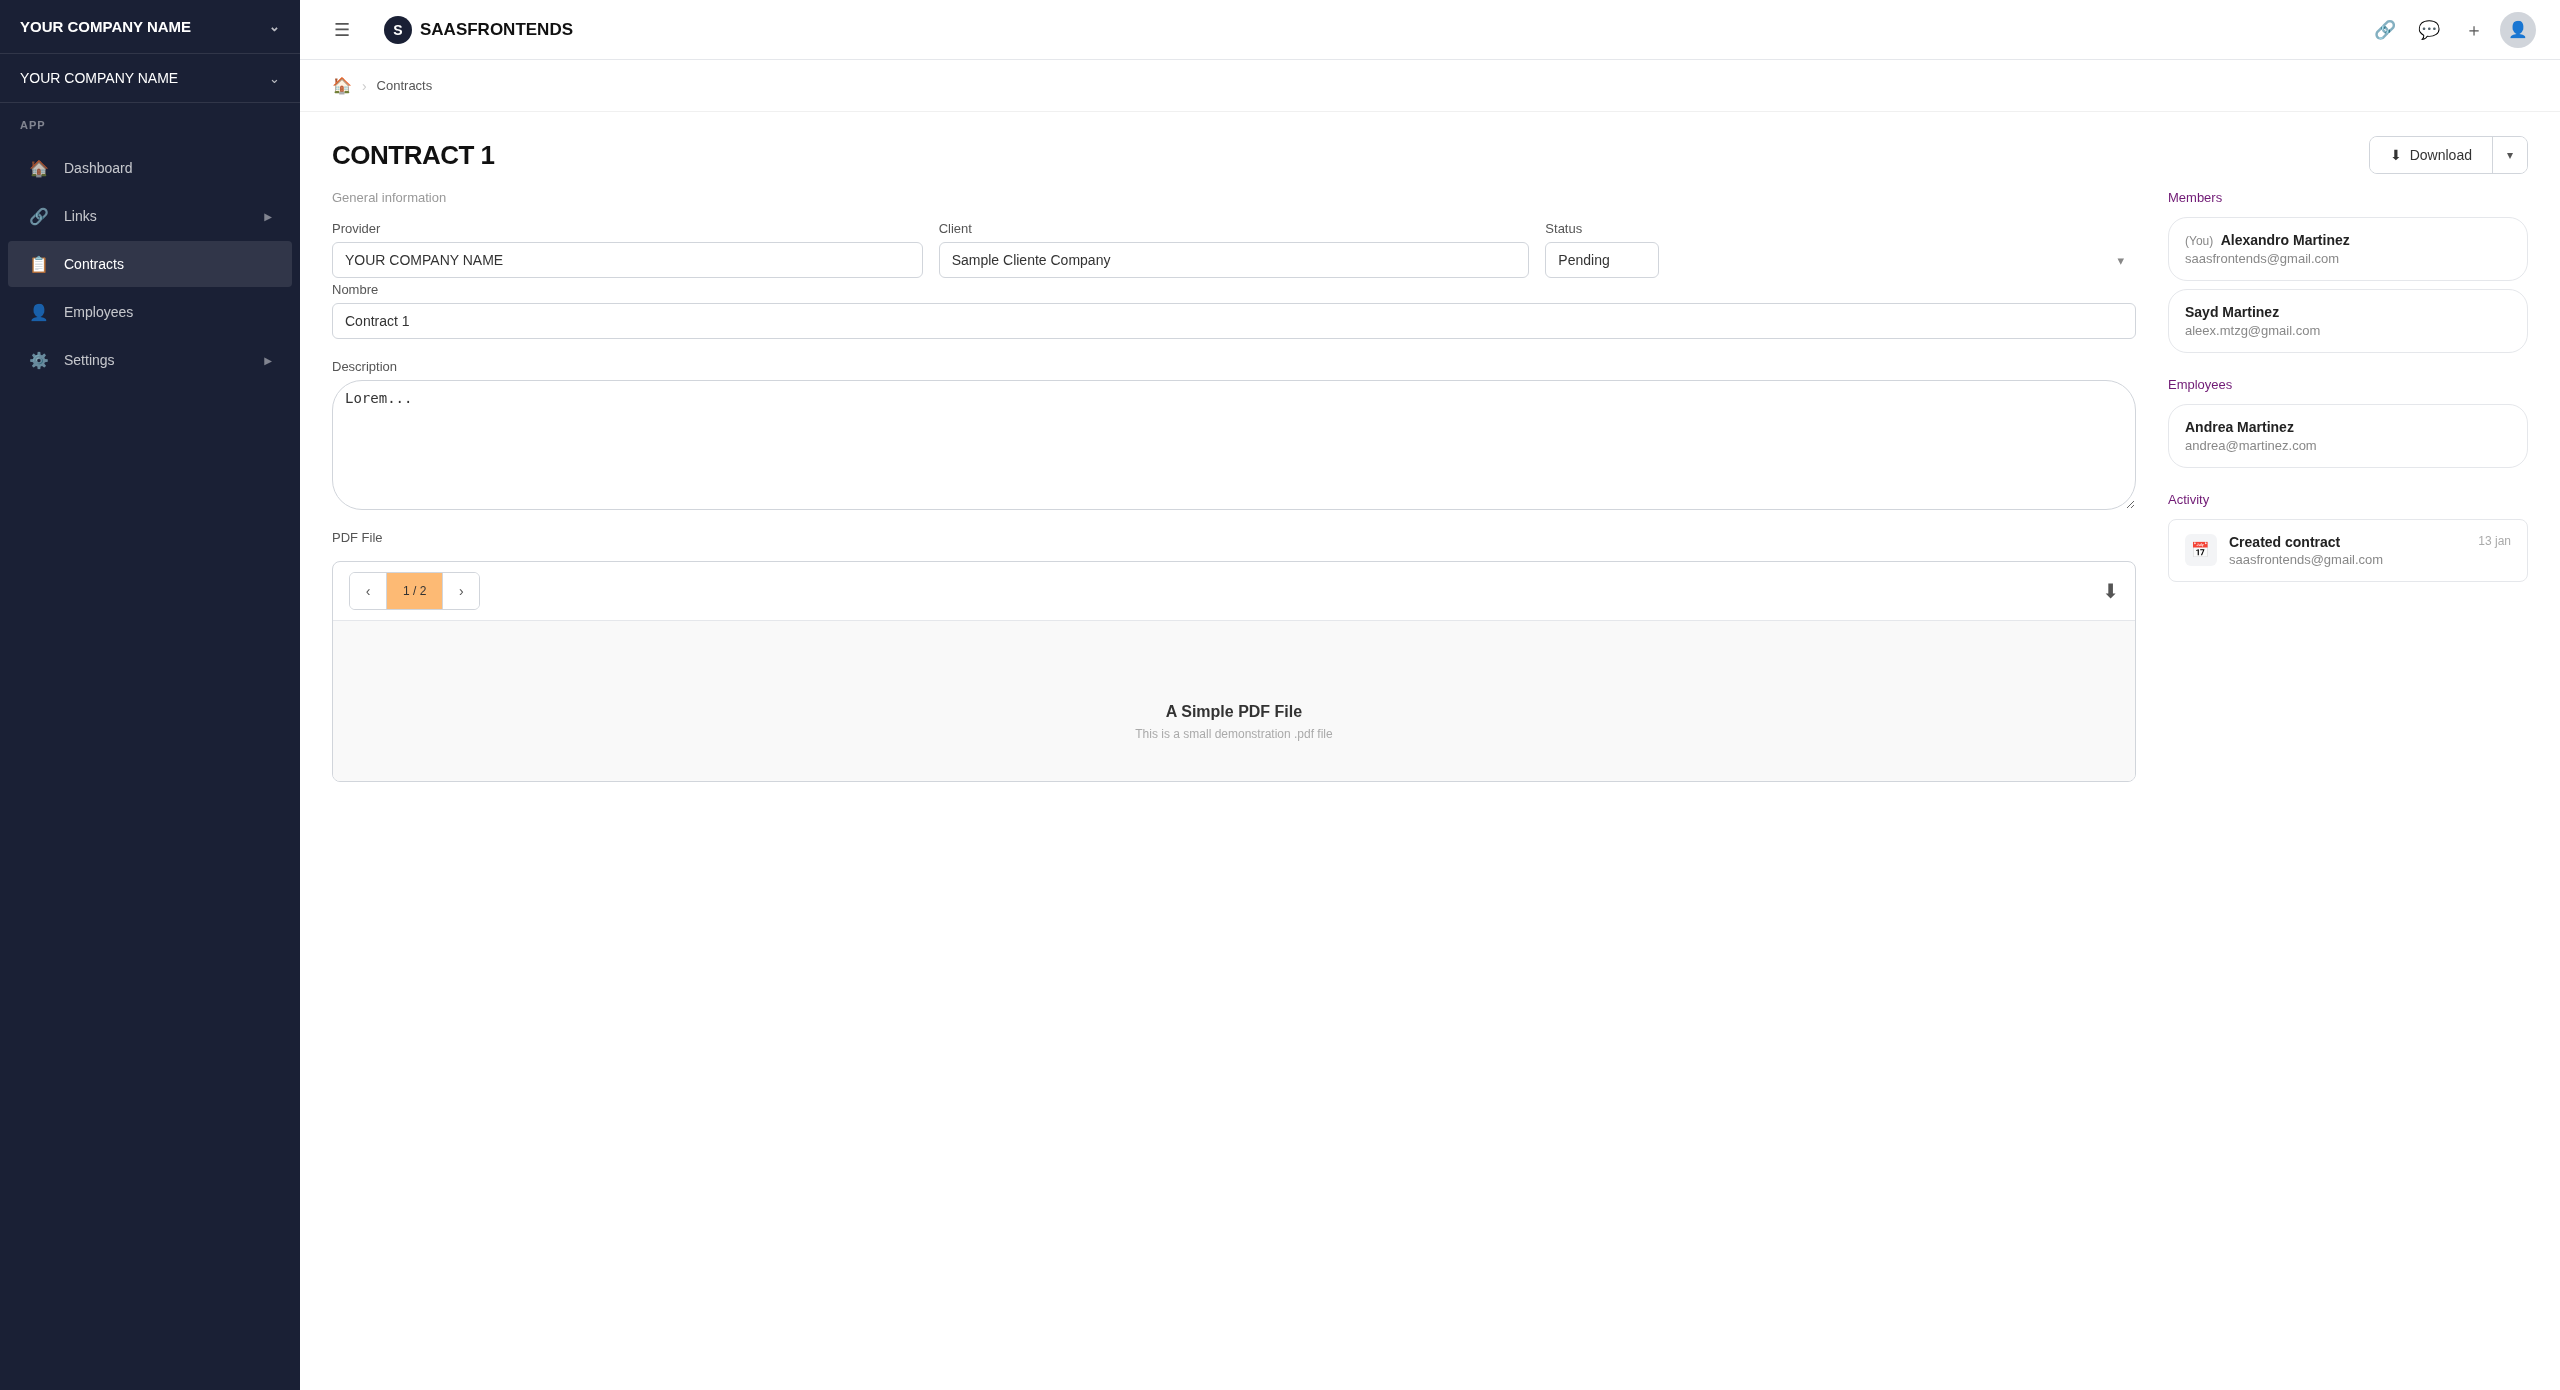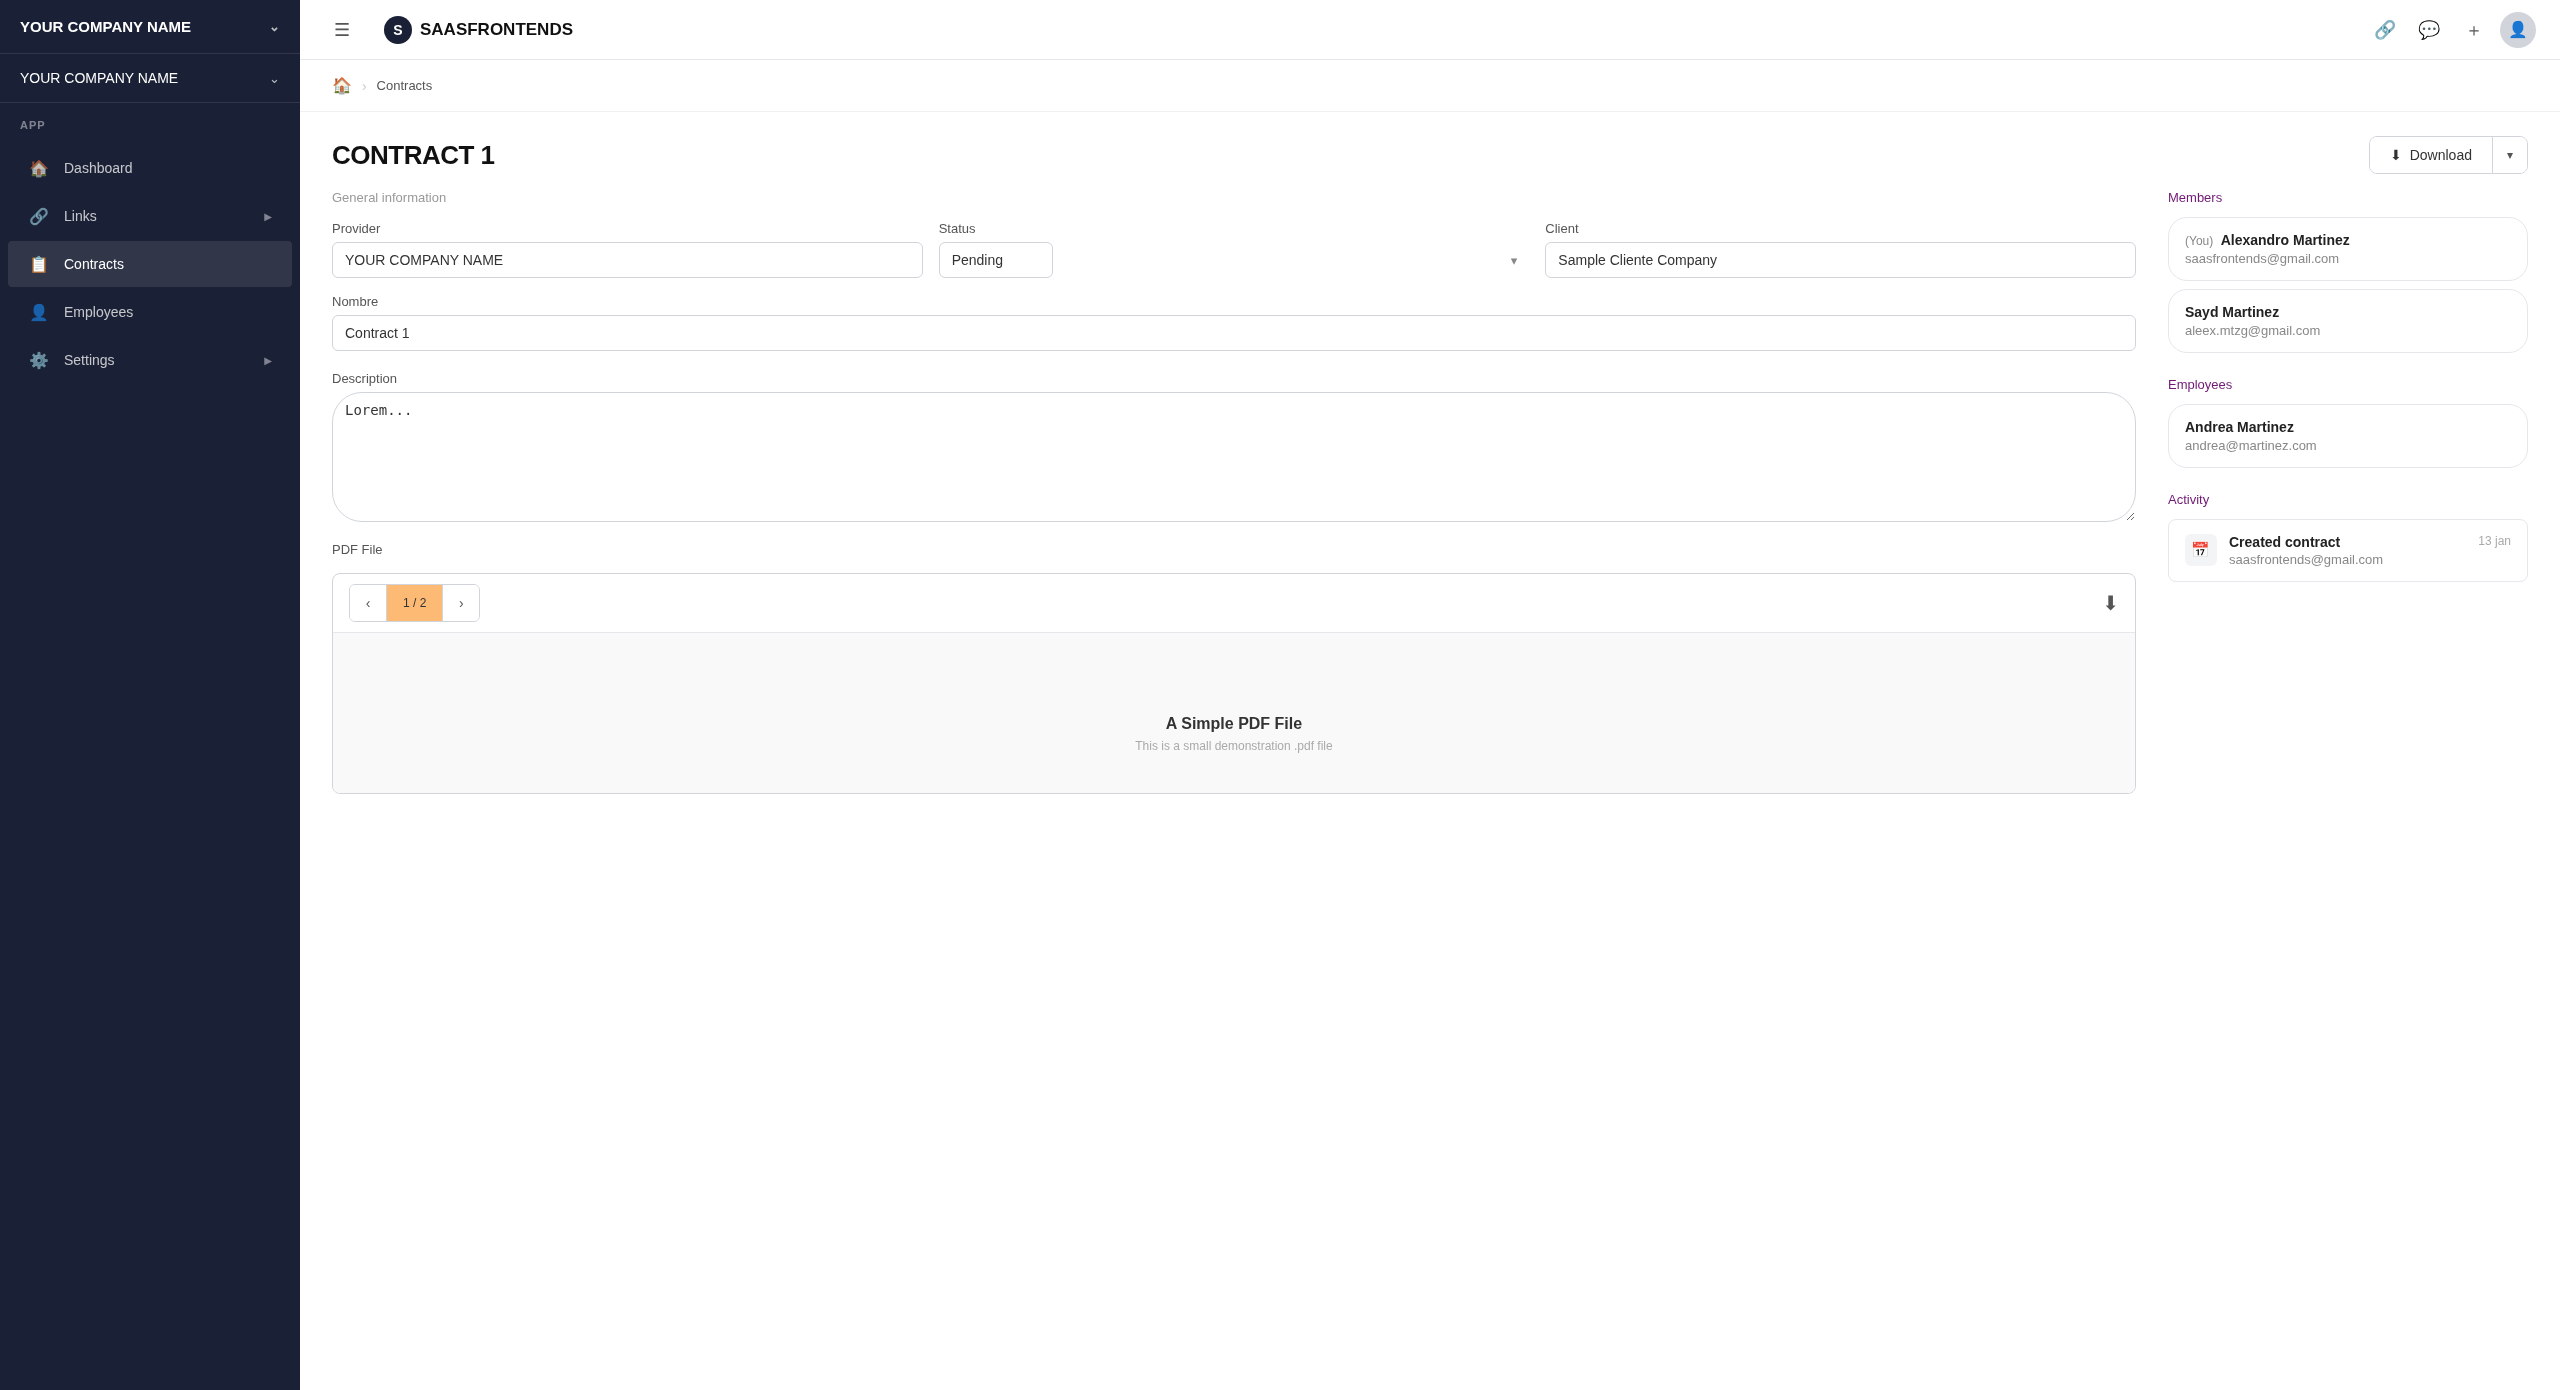--- a/index.html
+++ b/index.html
@@ -216,21 +216,21 @@
       font-size: 13px;
       color: #999;
       font-weight: 400;
       margin-bottom: 16px;
     }
 
     
     .form-row {
       display: flex;
       gap: 16px;
-      margin-bottom: 16px;
+      margin-bottom: 4px;
     }
     .form-group {
       display: flex;
       flex-direction: column;
       gap: 6px;
       flex: 1;
     }
     .form-group label {
       font-size: 13px;
       color: #555;
@@ -494,32 +494,32 @@
 
       <div class="main-col">
         <p class="section-label">General information</p>
 
         <div class="form-row">
           <div class="form-group">
             <label>Provider</label>
             <input class="form-control" type="text" value="YOUR COMPANY NAME" style="">
           </div>
           <div class="form-group">
+            <label>Client</label>
+            <input class="form-control" type="text" value="Sample Cliente Company" style="">
+          </div>
+          <div class="form-group">
             <label>Status</label>
             <div class="select-wrapper">
               <select class="form-control select-control">
                 <option>Pending</option>
                 <option>Active</option>
                 <option>Completed</option>
               </select>
             </div>
-          </div>
-          <div class="form-group">
-            <label>Client</label>
-            <input class="form-control" type="text" value="Sample Cliente Company" style="">
           </div>
         </div>
 
         <div class="form-group" style="margin-bottom:20px;">
           <label>Nombre</label>
           <input class="form-control" type="text" value="Contract 1" style="">
         </div>
 
         <div class="form-group" style="margin-bottom:20px;">
           <label>Description</label>

